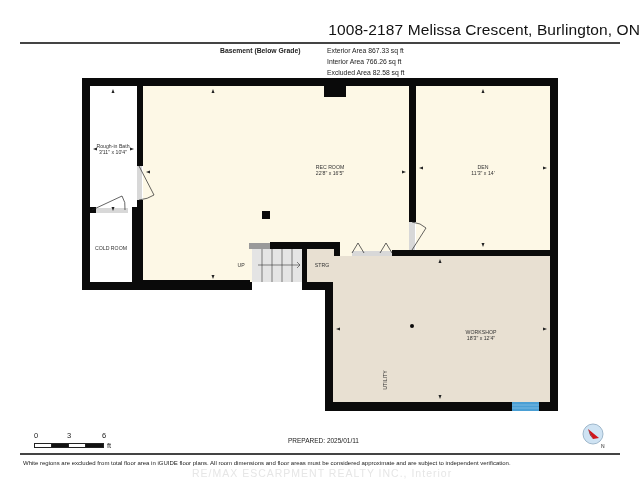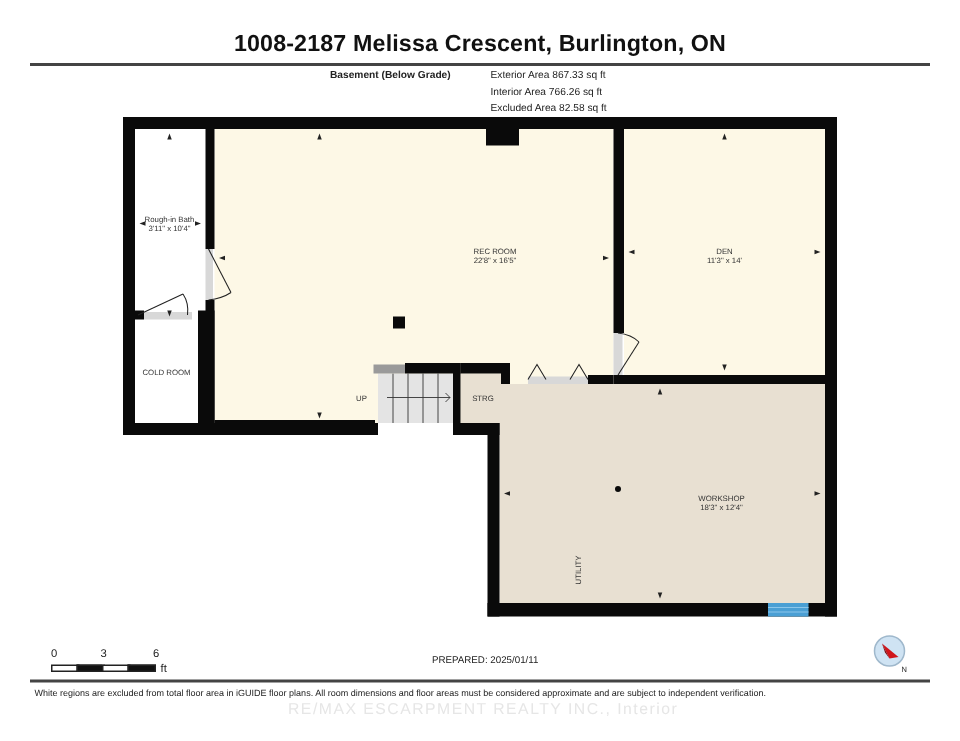--- a/index.html
+++ b/index.html
@@ -1,17 +1,17 @@
 <!DOCTYPE html>
 <html><head>
 <meta charset="utf-8">
 <style>
   html, body { margin: 0; padding: 0; background: #ffffff; }
   body { width: 640px; height: 494px; position: relative; overflow: hidden; font-family: "Liberation Sans", sans-serif; color: #222; }
-  .title { position: absolute; left: 0; top: 21px; width: 640px; text-align: center; font-size: 15.5px; font-weight: bold; color: #111; letter-spacing: 0.1px; }
+  .title { position: absolute; left: 0; top: 21px; width: 640px; text-align: right; font-size: 15.5px; font-weight: normal; color: #111; letter-spacing: 0.1px; }
   .rule { position: absolute; left: 20px; width: 600px; height: 2px; background: #444; }
   .area-label { position: absolute; left: 220px; top: 47px; font-size: 6.8px; font-weight: bold; color: #222; }
   .area-line { position: absolute; left: 327px; font-size: 6.8px; color: #222; }
   svg.plan { position: absolute; left: 0; top: 0; }
   .room-label { font-family: "Liberation Sans", sans-serif; font-size: 5.2px; fill: #333; text-anchor: middle; }
   .scale { position: absolute; left: 34px; top: 431px; }
   .scale-num { position: absolute; top: 0; font-size: 7.5px; color: #222; }
   .scale-bar { position: absolute; top: 12px; height: 3px; border: 1px solid #222; }
   .prepared { position: absolute; left: 288px; top: 437px; font-size: 6.5px; color: #222; }
   .disclaimer { position: absolute; left: 23px; top: 460px; font-size: 6px; color: #222; white-space: nowrap; }

